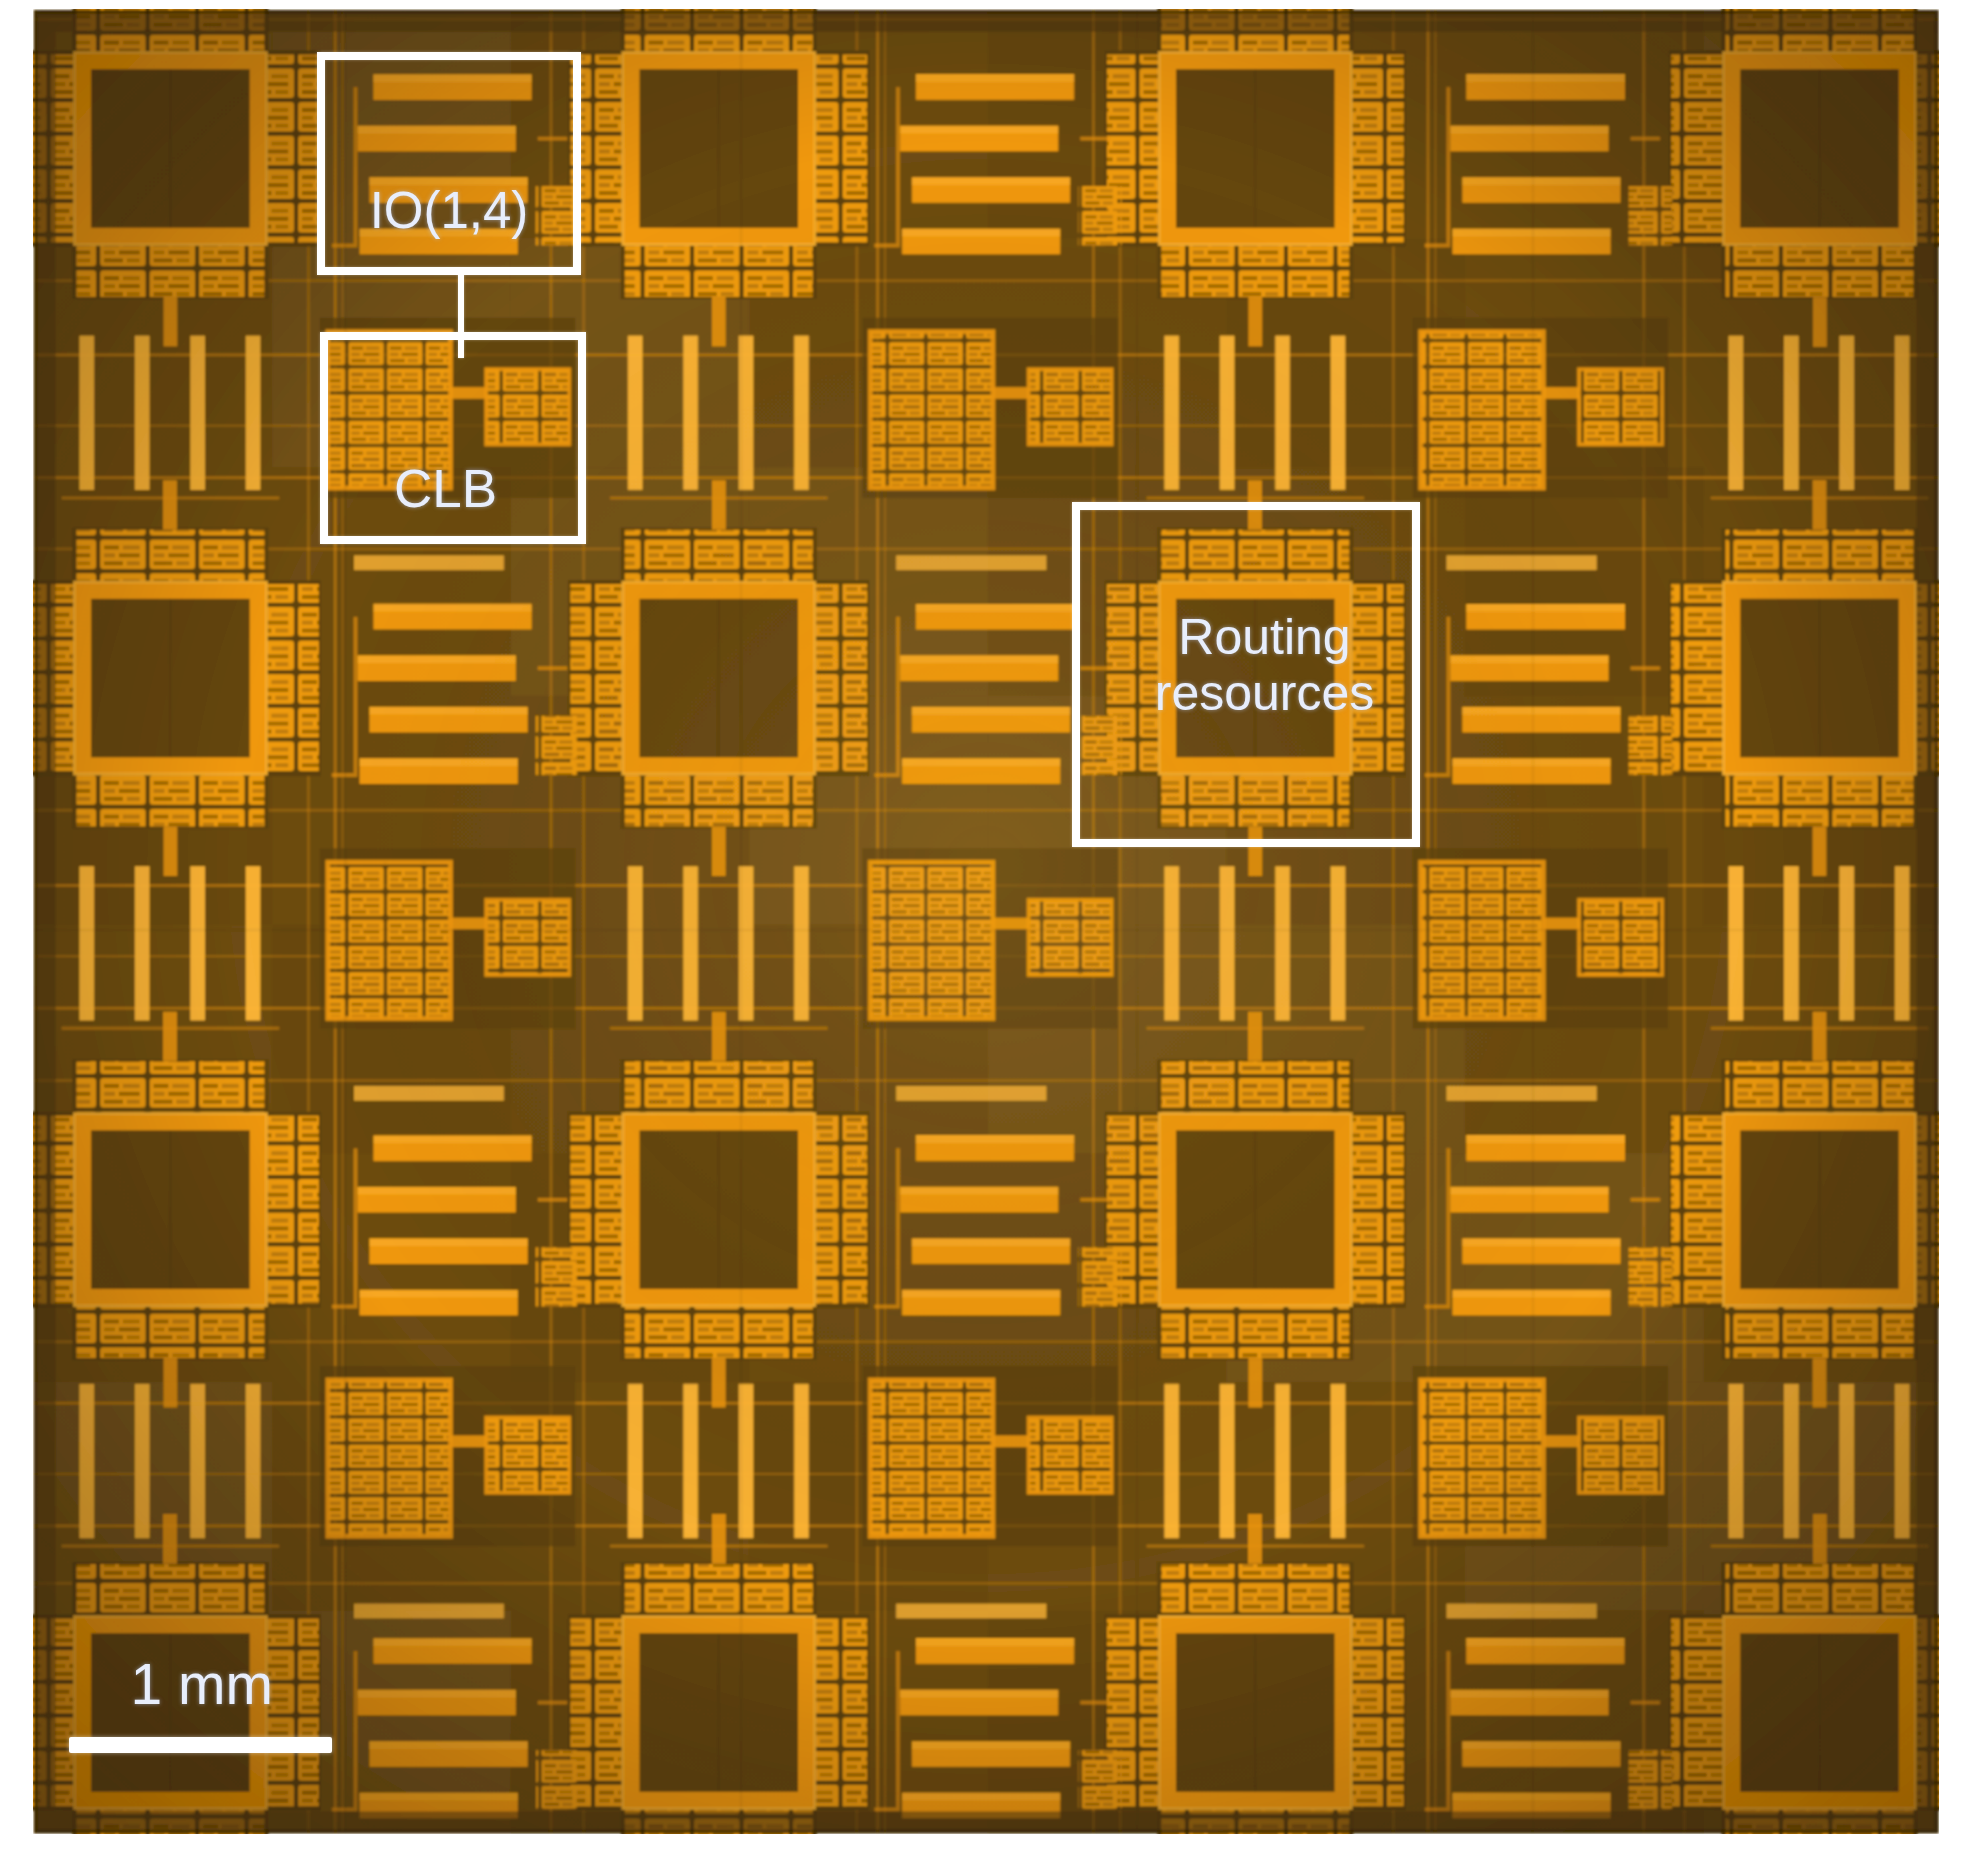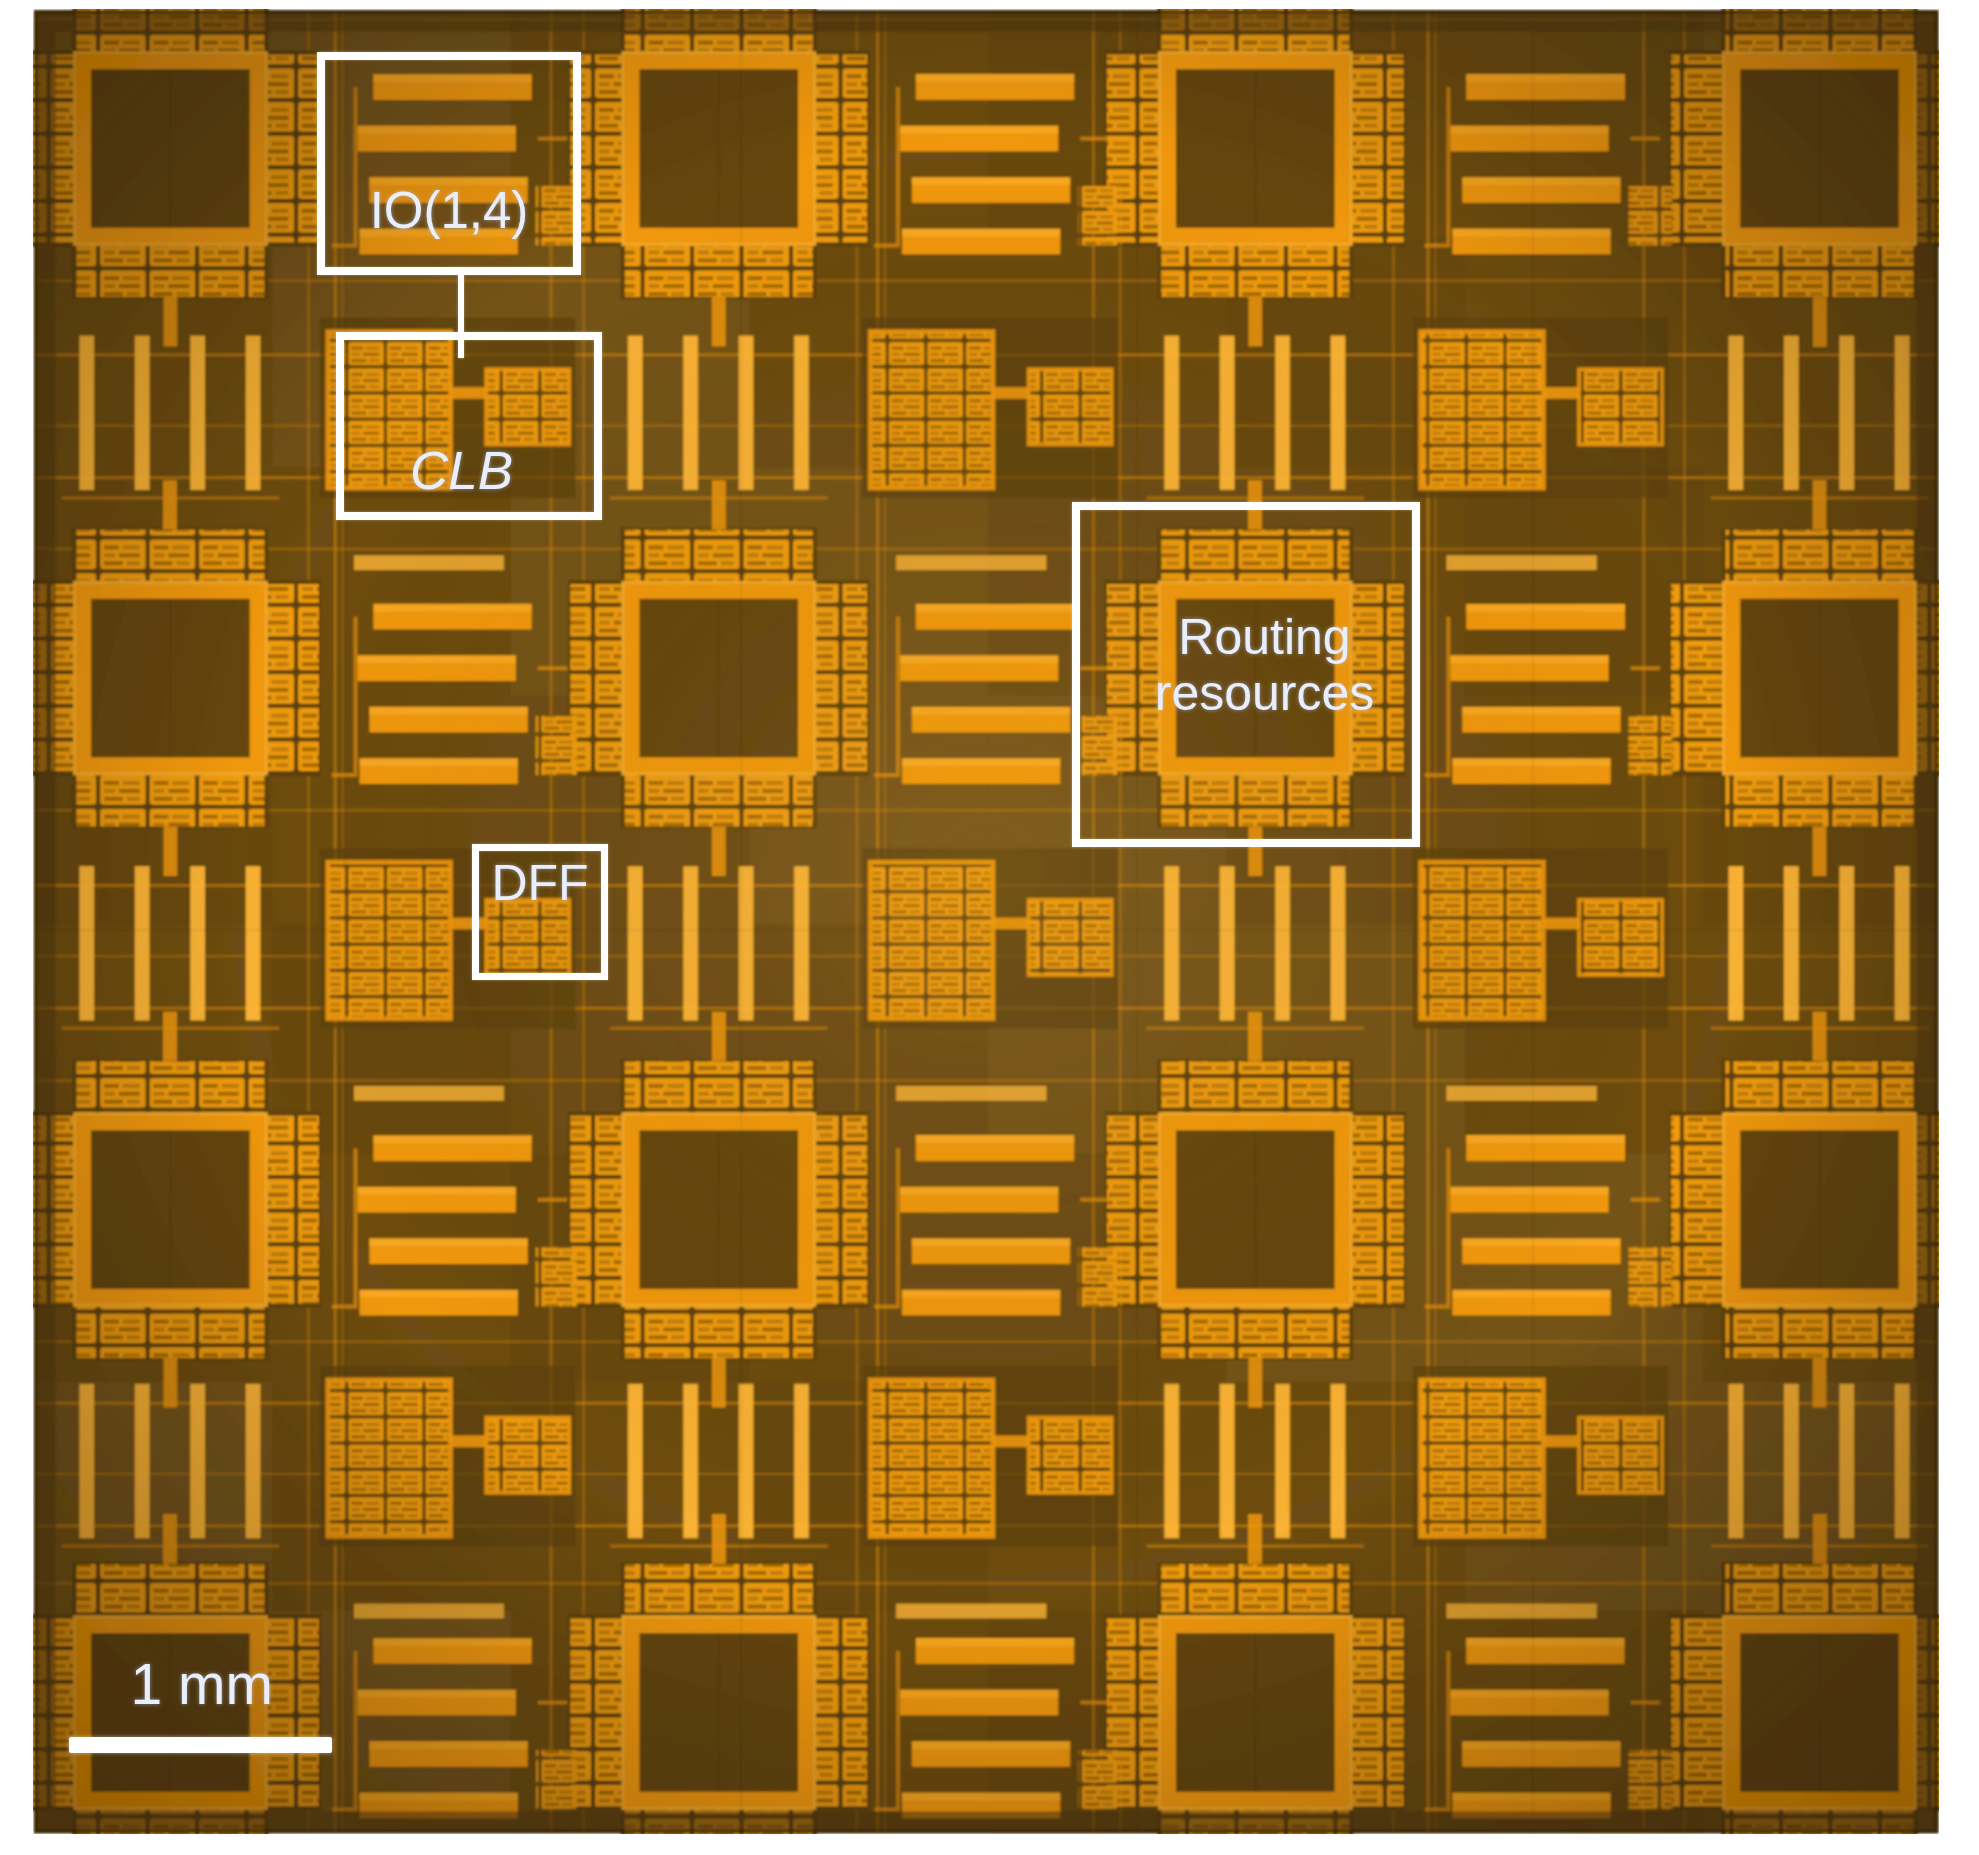--- a/index.html
+++ b/index.html
@@ -640,34 +640,31 @@
         <rect x="45" y="21" width="1902" height="1820" fill="none" stroke="#45300a" stroke-width="22" opacity="0.55"></rect>
         <rect x="36" y="12" width="1920" height="1838" fill="none" stroke="#2e1f03" stroke-width="4" opacity="0.5"></rect>
       </g>
     </svg>
 
   <div class="abox" style="left:317px;top:52px;width:264px;height:223px;">
     <span class="albl" style="left:50%;top:73%;font-size:51px;">IO(1,4)</span>
   </div>
   <div class="aline" style="left:458px;top:273px;width:6px;height:85px;"></div>
 
-  <div class="abox" style="left:336px;top:332px;width:266px;height:188px;font-style:italic;">
+  <div class="abox" style="left:320px;top:332px;width:266px;height:212px;">
     <span class="albl" style="left:47%;top:76%;font-size:53px;">CLB</span>
   </div>
 
   <div class="abox" style="left:1072px;top:502px;width:348px;height:345px;">
     <span class="albl" style="left:50%;top:47%;font-size:50px;">
       <span class="ln">Routing</span>
       <span class="ln">resources</span>
     </span>
   </div>
 
-  <div class="abox" style="left:472px;top:844px;width:136px;height:136px;border-width:7px;">
-    <span class="albl" style="left:50%;top:26%;font-size:50px;">DFF</span>
-  </div>
 
   <div>
     <div class="sb-label">1 mm</div>
     <div class="sb-line"></div>
   </div>
 
 </div>
 
 
 </body></html>

